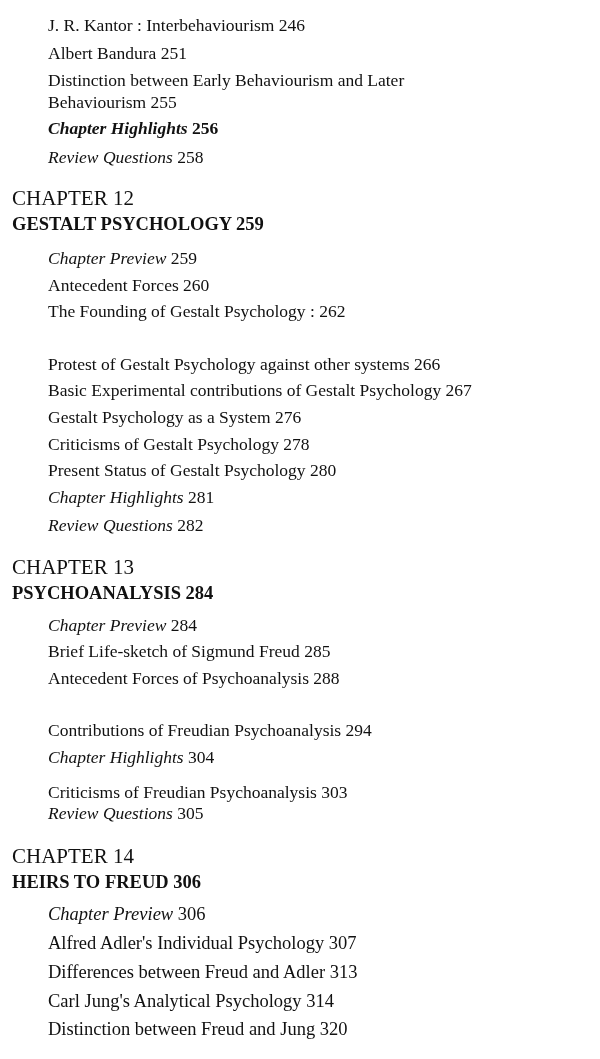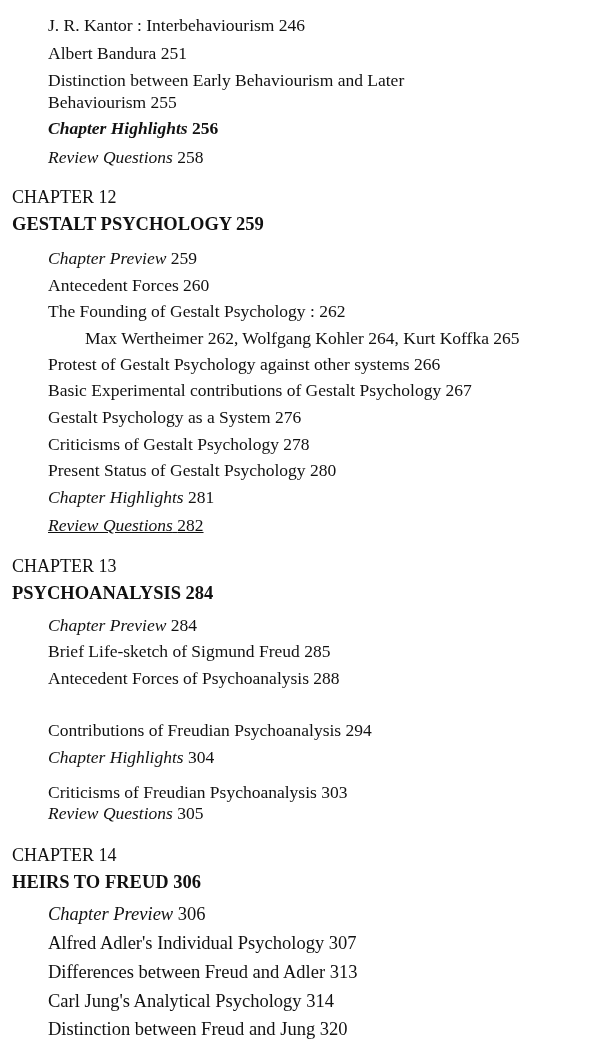--- a/index.html
+++ b/index.html
@@ -27,21 +27,21 @@
       font-size: 17.5px;
       white-space: nowrap;
       line-height: 1;
     }
     .l1 { left: 48px; }
     .l2 { left: 85px; }
     .italic { font-style: italic; }
     .chapter-label {
       position: absolute;
       left: 12px;
-      font-size: 18px;
+      font-size: 21px;
       white-space: nowrap;
       line-height: 1;
     }
     .chapter-title {
       position: absolute;
       left: 12px;
       font-size: 18.5px;
       font-weight: bold;
       white-space: nowrap;
       line-height: 1;
@@ -58,28 +58,27 @@
   <div class="entry l1" style="top:72px;">Distinction between Early Behaviourism and Later</div>
   <div class="entry l1" style="top:94px;">Behaviourism 255</div>
   <div class="entry l1" style="top:120px;font-weight:bold;"><span class="italic">Chapter Highlights</span> <span>256</span></div>
   <div class="entry l1" style="top:149px;"><span class="italic">Review Questions</span> <span>258</span></div>
 
   <div class="chapter-label" style="top:188px;">CHAPTER 12</div>
   <div class="chapter-title" style="top:215px;">GESTALT PSYCHOLOGY 259</div>
   <div class="entry l1" style="top:250px;"><span class="italic">Chapter Preview</span> <span>259</span></div>
   <div class="entry l1" style="top:277px;">Antecedent Forces 260</div>
   <div class="entry l1" style="top:303px;text-align:center;">The Founding of Gestalt Psychology : 262</div>
-  <div class="entry l2" style="top:330px;">Max Wertheimer 262, Wolfgang Kohler 264, Kurt Koffka 265</div>
   <div class="entry l1" style="top:356px;">Protest of Gestalt Psychology against other systems 266</div>
   <div class="entry l1" style="top:382px;">Basic Experimental contributions of Gestalt Psychology 267</div>
   <div class="entry l1" style="top:409px;">Gestalt Psychology as a System 276</div>
   <div class="entry l1" style="top:436px;">Criticisms of Gestalt Psychology 278</div>
   <div class="entry l1" style="top:462px;">Present Status of Gestalt Psychology 280</div>
   <div class="entry l1" style="top:489px;"><span class="italic">Chapter Highlights</span> <span>281</span></div>
-  <div class="entry l1" style="top:517px;text-decoration:underline;"><span class="italic">Review Questions</span> <span>282</span></div>
+  <div class="entry l1" style="top:517px;"><span class="italic">Review Questions</span> <span>282</span></div>
 
   <div class="chapter-label" style="top:557px;">CHAPTER 13</div>
   <div class="chapter-title" style="top:584px;">PSYCHOANALYSIS 284</div>
   <div class="entry l1" style="top:617px;"><span class="italic">Chapter Preview</span> <span>284</span></div>
   <div class="entry l1" style="top:643px;">Brief Life-sketch of Sigmund Freud 285</div>
   <div class="entry l1" style="top:670px;">Antecedent Forces of Psychoanalysis 288</div>
   <div class="entry l1" style="top:722px;text-align:center;">Contributions of Freudian Psychoanalysis 294</div>
   <div class="entry l1" style="top:749px;margin-top:35px;">Criticisms of Freudian Psychoanalysis 303</div>
   <div class="entry l1" style="top:749px;"><span class="italic">Chapter Highlights</span> <span>304</span></div>
   <div class="entry l1" style="top:805px;"><span class="italic">Review Questions</span> <span>305</span></div>

